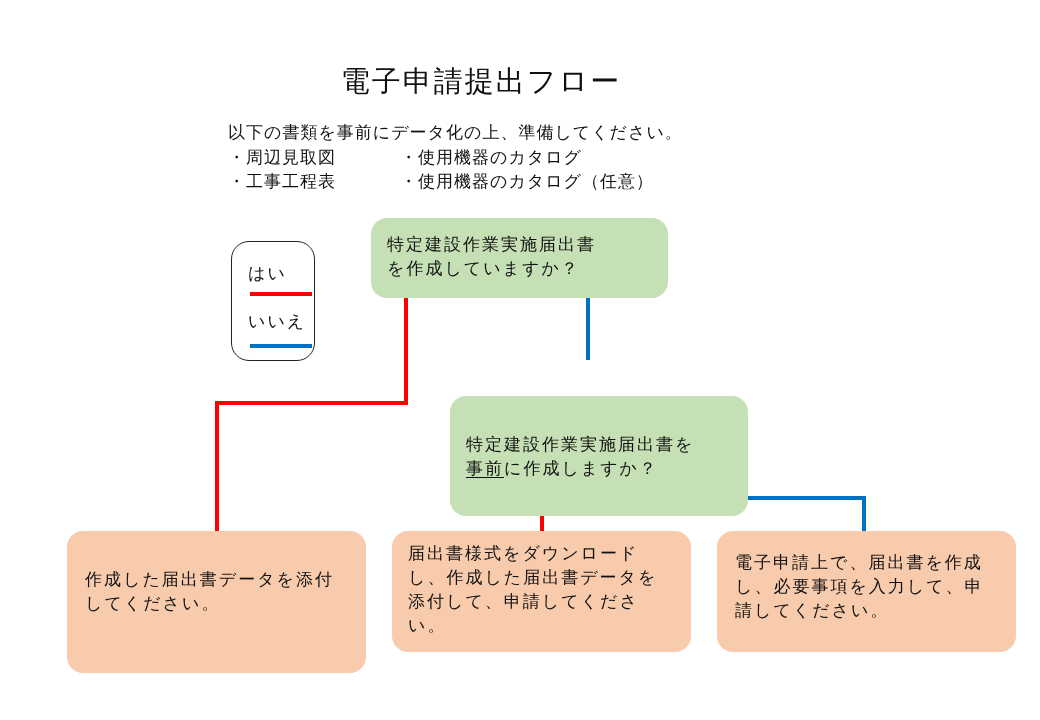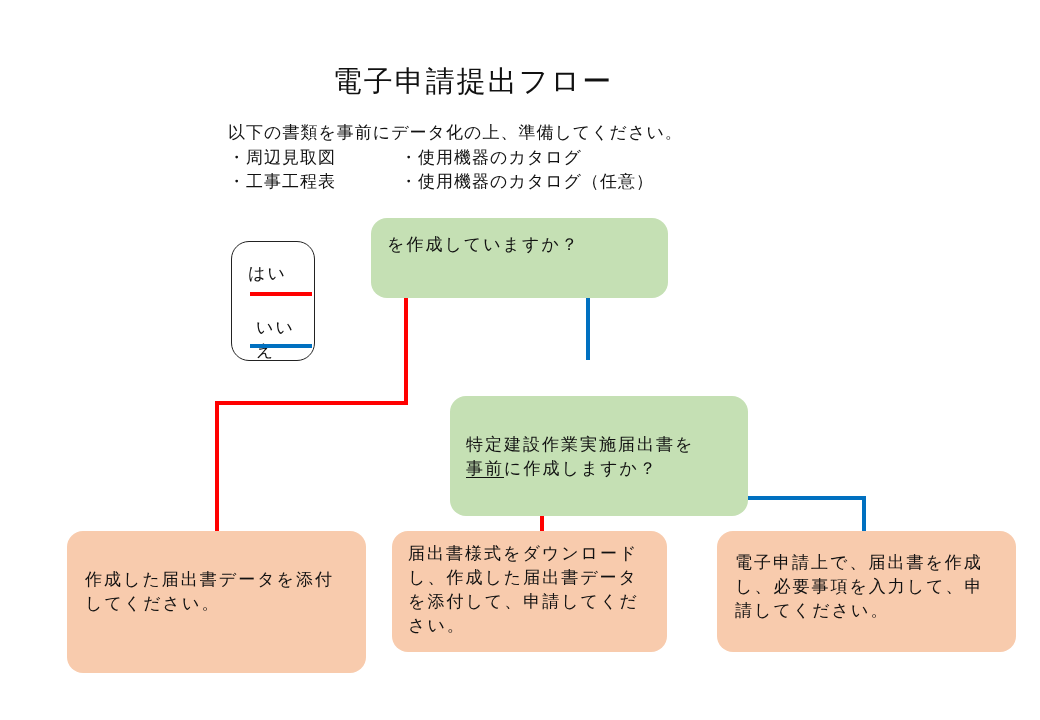--- a/index.html
+++ b/index.html
@@ -1,30 +1,30 @@
 <!DOCTYPE html>
 <html><head>
 <meta charset="utf-8">
 <style>
   html, body { margin: 0; padding: 0; background: #ffffff; }
   body { width: 1040px; height: 720px; position: relative; overflow: hidden;
          font-family: "DejaVu Sans", sans-serif; color: #111; }
   .abs { position: absolute; }
-  #title { left: 0; width: 884px; top: 62px; text-align: center; font-size: 29px; letter-spacing: 2px; }
+  #title { left: 8px; width: 884px; top: 62px; text-align: center; font-size: 29px; letter-spacing: 2px; }
   #title span { margin-left: 62px; }
   .intro { left: 228px; font-size: 17px; letter-spacing: 1px; line-height: 24px; white-space: pre; }
   #intro-line { top: 120px; }
   .item { font-size: 17px; letter-spacing: 1px; white-space: pre; }
   .box { position: absolute; border-radius: 16px; font-size: 17px; letter-spacing: 2px; line-height: 24px; box-sizing: border-box; }
   .green { background: #c5e0b4; }
   .peach { background: #f8cbad; }
   #q1 { left: 371px; top: 218px; width: 297px; height: 80px; padding: 14px 16px; }
   #q2 { left: 450px; top: 360px; width: 298px; height: 120px; padding: 36px 16px; margin-top: 36px; }
   #r1 { left: 67px; top: 531px; width: 299px; height: 142px; padding: 36px 18px; }
-  #r2 { left: 392px; top: 531px; width: 275px; height: 121px; padding: 10px 16px; }
+  #r2 { left: 392px; top: 531px; width: 299px; height: 121px; padding: 10px 16px; }
   #r3 { left: 717px; top: 531px; width: 299px; height: 121px; padding: 19px 18px; }
   .u { text-decoration: underline; text-underline-offset: 3px; }
   #legend { left: 231px; top: 241px; width: 84px; height: 120px; border: 1.5px solid #222; border-radius: 18px; box-sizing: border-box; }
   .leg-label { position: absolute; left: 16px; font-size: 17px; letter-spacing: 2px; }
   .leg-line { position: absolute; left: 18px; width: 62px; height: 4px; }
   svg#connectors { position: absolute; left: 0; top: 0; }
 </style>
 </head>
 <body>
 
@@ -39,25 +39,26 @@
 
 <div id="intro-line" class="abs intro">以下の書類を事前にデータ化の上、準備してください。</div>
 <div class="abs item" style="left:228px; top:146px;">・周辺見取図</div>
 <div class="abs item" style="left:400px; top:146px;">・使用機器のカタログ</div>
 <div class="abs item" style="left:228px; top:170px;">・工事工程表</div>
 <div class="abs item" style="left:400px; top:170px;">・使用機器のカタログ（任意）</div>
 
 <div id="legend" class="abs">
   <span class="leg-label" style="top:20px;">はい</span>
   <span class="leg-line" style="top: 50px; background: rgb(255, 0, 0);" id="leg-yes"></span>
-  <span class="leg-label" style="top:74px;margin-left:8px;">いいえ</span>
+  <span class="leg-label" style="top:68px;">いいえ</span>
   <span class="leg-line" style="top: 102px; background: rgb(0, 112, 192);" id="leg-no"></span>
 </div>
 
 <div id="q1" class="box green">
+  <div>特定建設作業実施届出書</div>
   <div>を作成していますか？</div>
 </div>
 
 <div id="q2" class="box green">
   <div>特定建設作業実施届出書を</div>
   <div><span class="u">事前</span><span>に作成しますか？</span></div>
 </div>
 
 <div id="r1" class="box peach">
   <div>作成した届出書データを添付してください。</div>

